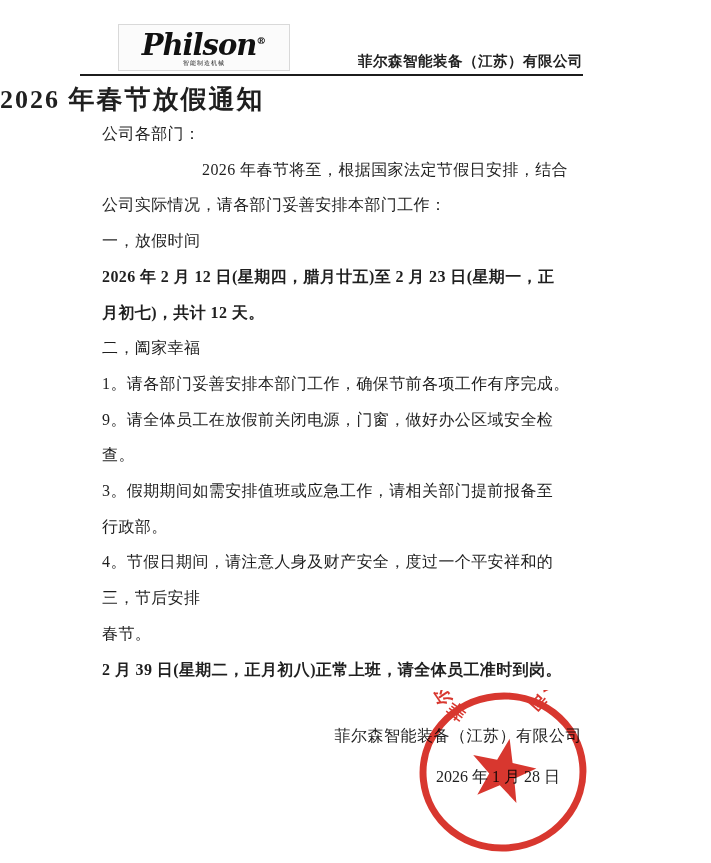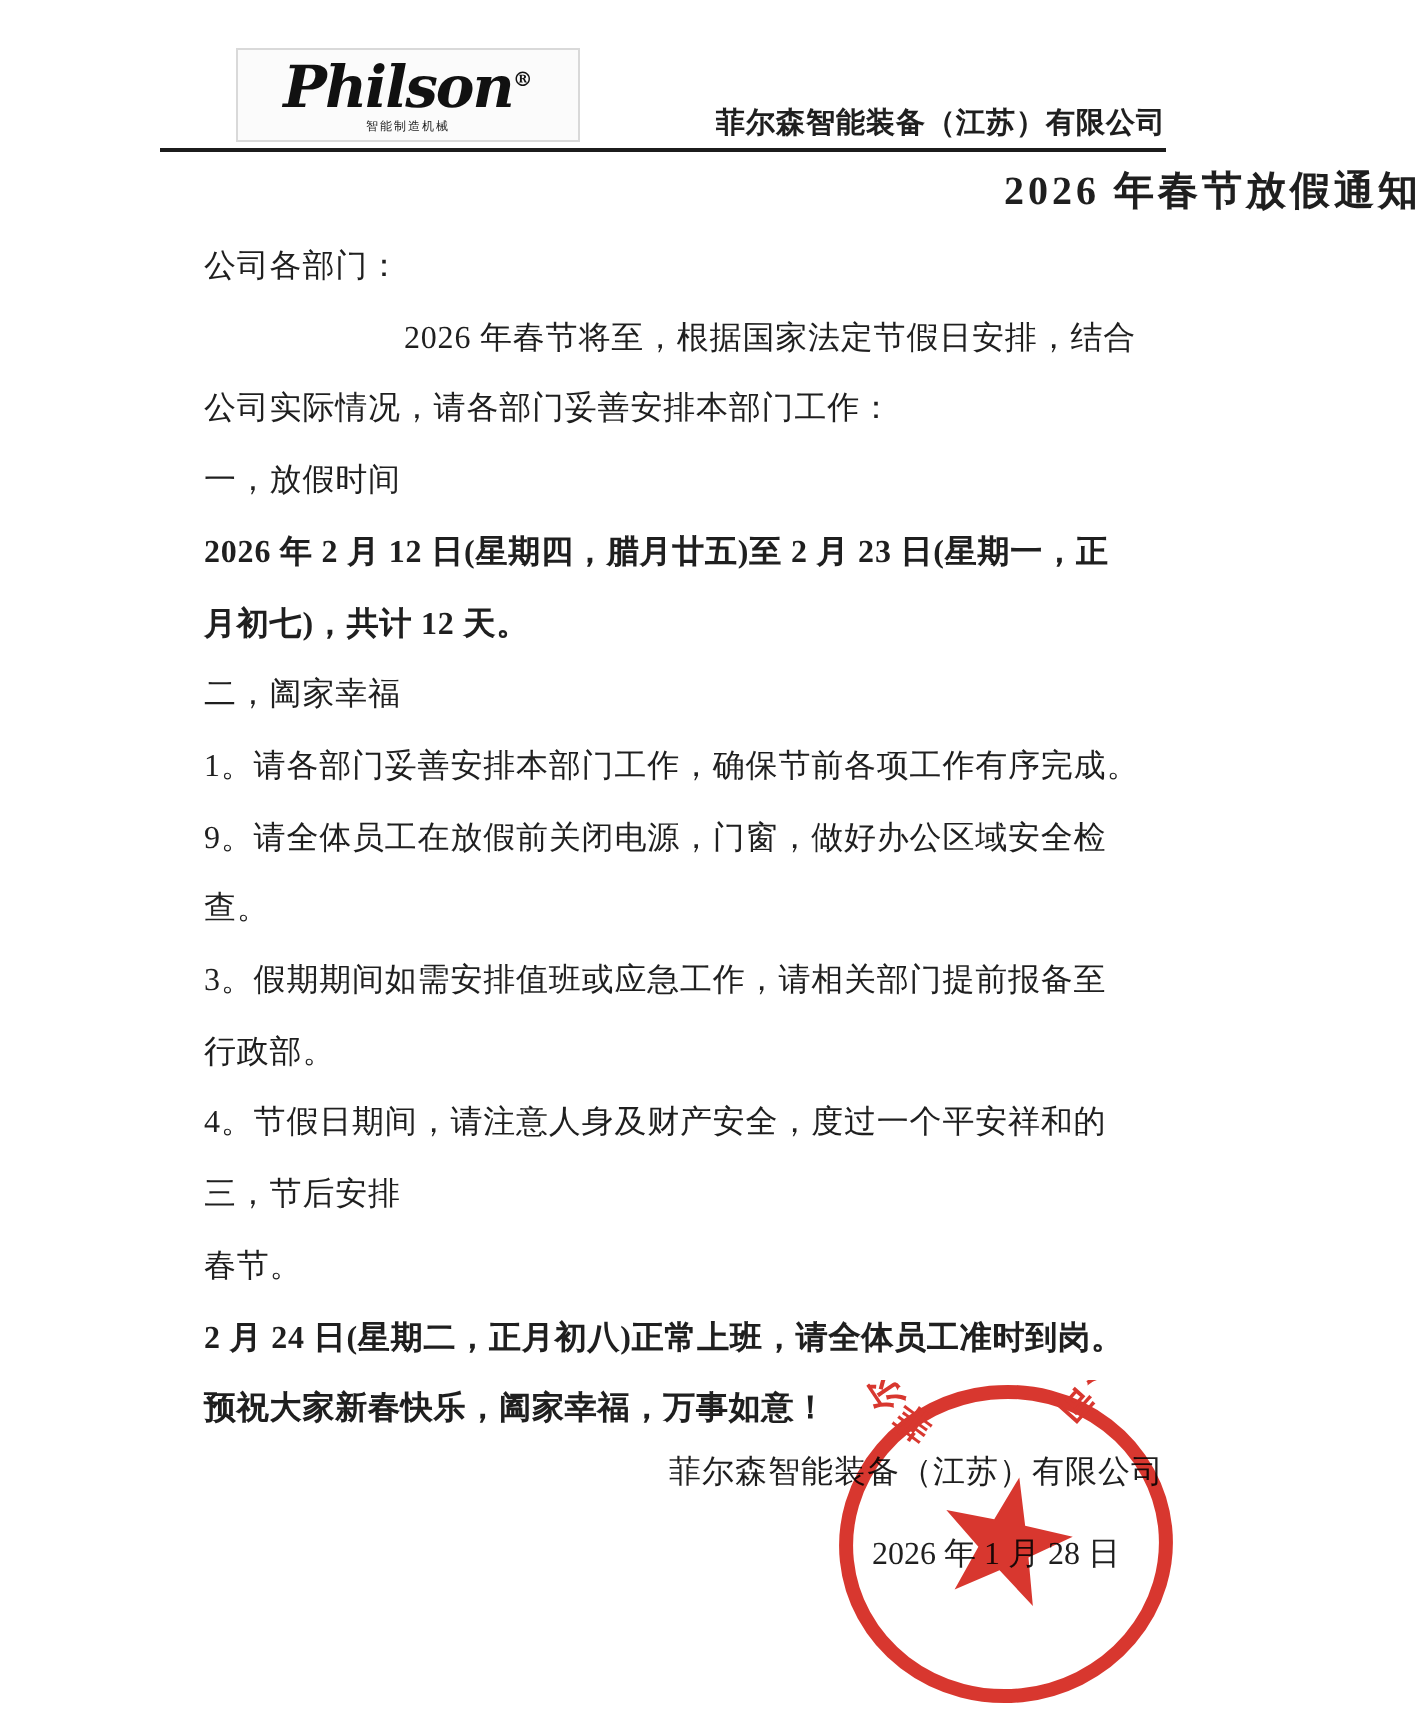--- a/index.html
+++ b/index.html
@@ -22,22 +22,22 @@
   .logo-tagline{font-size:6px;color:#222;letter-spacing:1px;margin-top:1px;}
   .company-header{
     position:absolute;left:80px;top:52px;width:503px;text-align:right;
     font-size:14.5px;font-weight:bold;letter-spacing:0.5px;
   }
   .header-rule{
     position:absolute;left:80px;top:74px;width:503px;height:2px;background:#1c1c1c;
   }
   
   .doc-title{
-    position:absolute;left:0;top:82px;width:711px;text-align:right;
-    font-size:20px;font-weight:600;letter-spacing:2px;
+    position:absolute;left:0;top:82px;width:711px;text-align:left;
+    font-size:26px;font-weight:600;letter-spacing:2px;
   }
   
   .body-lines{
     position:absolute;left:102px;top:116px;width:522px;
     font-size:16px;line-height:35.7px;letter-spacing:0.4px;
   }
   .body-line{white-space:nowrap;}
   .body-line.bold{font-weight:bold;}
   .body-line.indent{padding-left:100px;}
   
@@ -74,22 +74,21 @@
       <div class="body-line bold">月初七)，共计 12 天。</div>
       <div class="body-line">二，阖家幸福</div>
       <div class="body-line">1。请各部门妥善安排本部门工作，确保节前各项工作有序完成。</div>
       <div class="body-line">9。请全体员工在放假前关闭电源，门窗，做好办公区域安全检</div>
       <div class="body-line">查。</div>
       <div class="body-line">3。假期期间如需安排值班或应急工作，请相关部门提前报备至</div>
       <div class="body-line">行政部。</div>
       <div class="body-line">4。节假日期间，请注意人身及财产安全，度过一个平安祥和的</div>
       <div class="body-line">三，节后安排</div>
       <div class="body-line">春节。</div>
-      <div class="body-line bold">2 月 24 日(星期二，正月初八)正常上班，请全体员工准时到岗。</div>
-      <div class="body-line bold">预祝大家新春快乐，阖家幸福，万事如意！</div>
+      <div class="body-line bold">2 月 39 日(星期二，正月初八)正常上班，请全体员工准时到岗。</div>
     </div>
 
   <div class="signature">
     <div class="sig-company">菲尔森智能装备（江苏）有限公司</div>
     <div class="sig-date">2026 年 1 月 28 日</div>
   </div>
 
   <svg class="seal-svg" width="172" height="166" viewBox="0 0 172 166">
     <defs>
       <path id="arc-name" d="M 86 138 A 54 54 0 1 1 85.9 138"></path>

